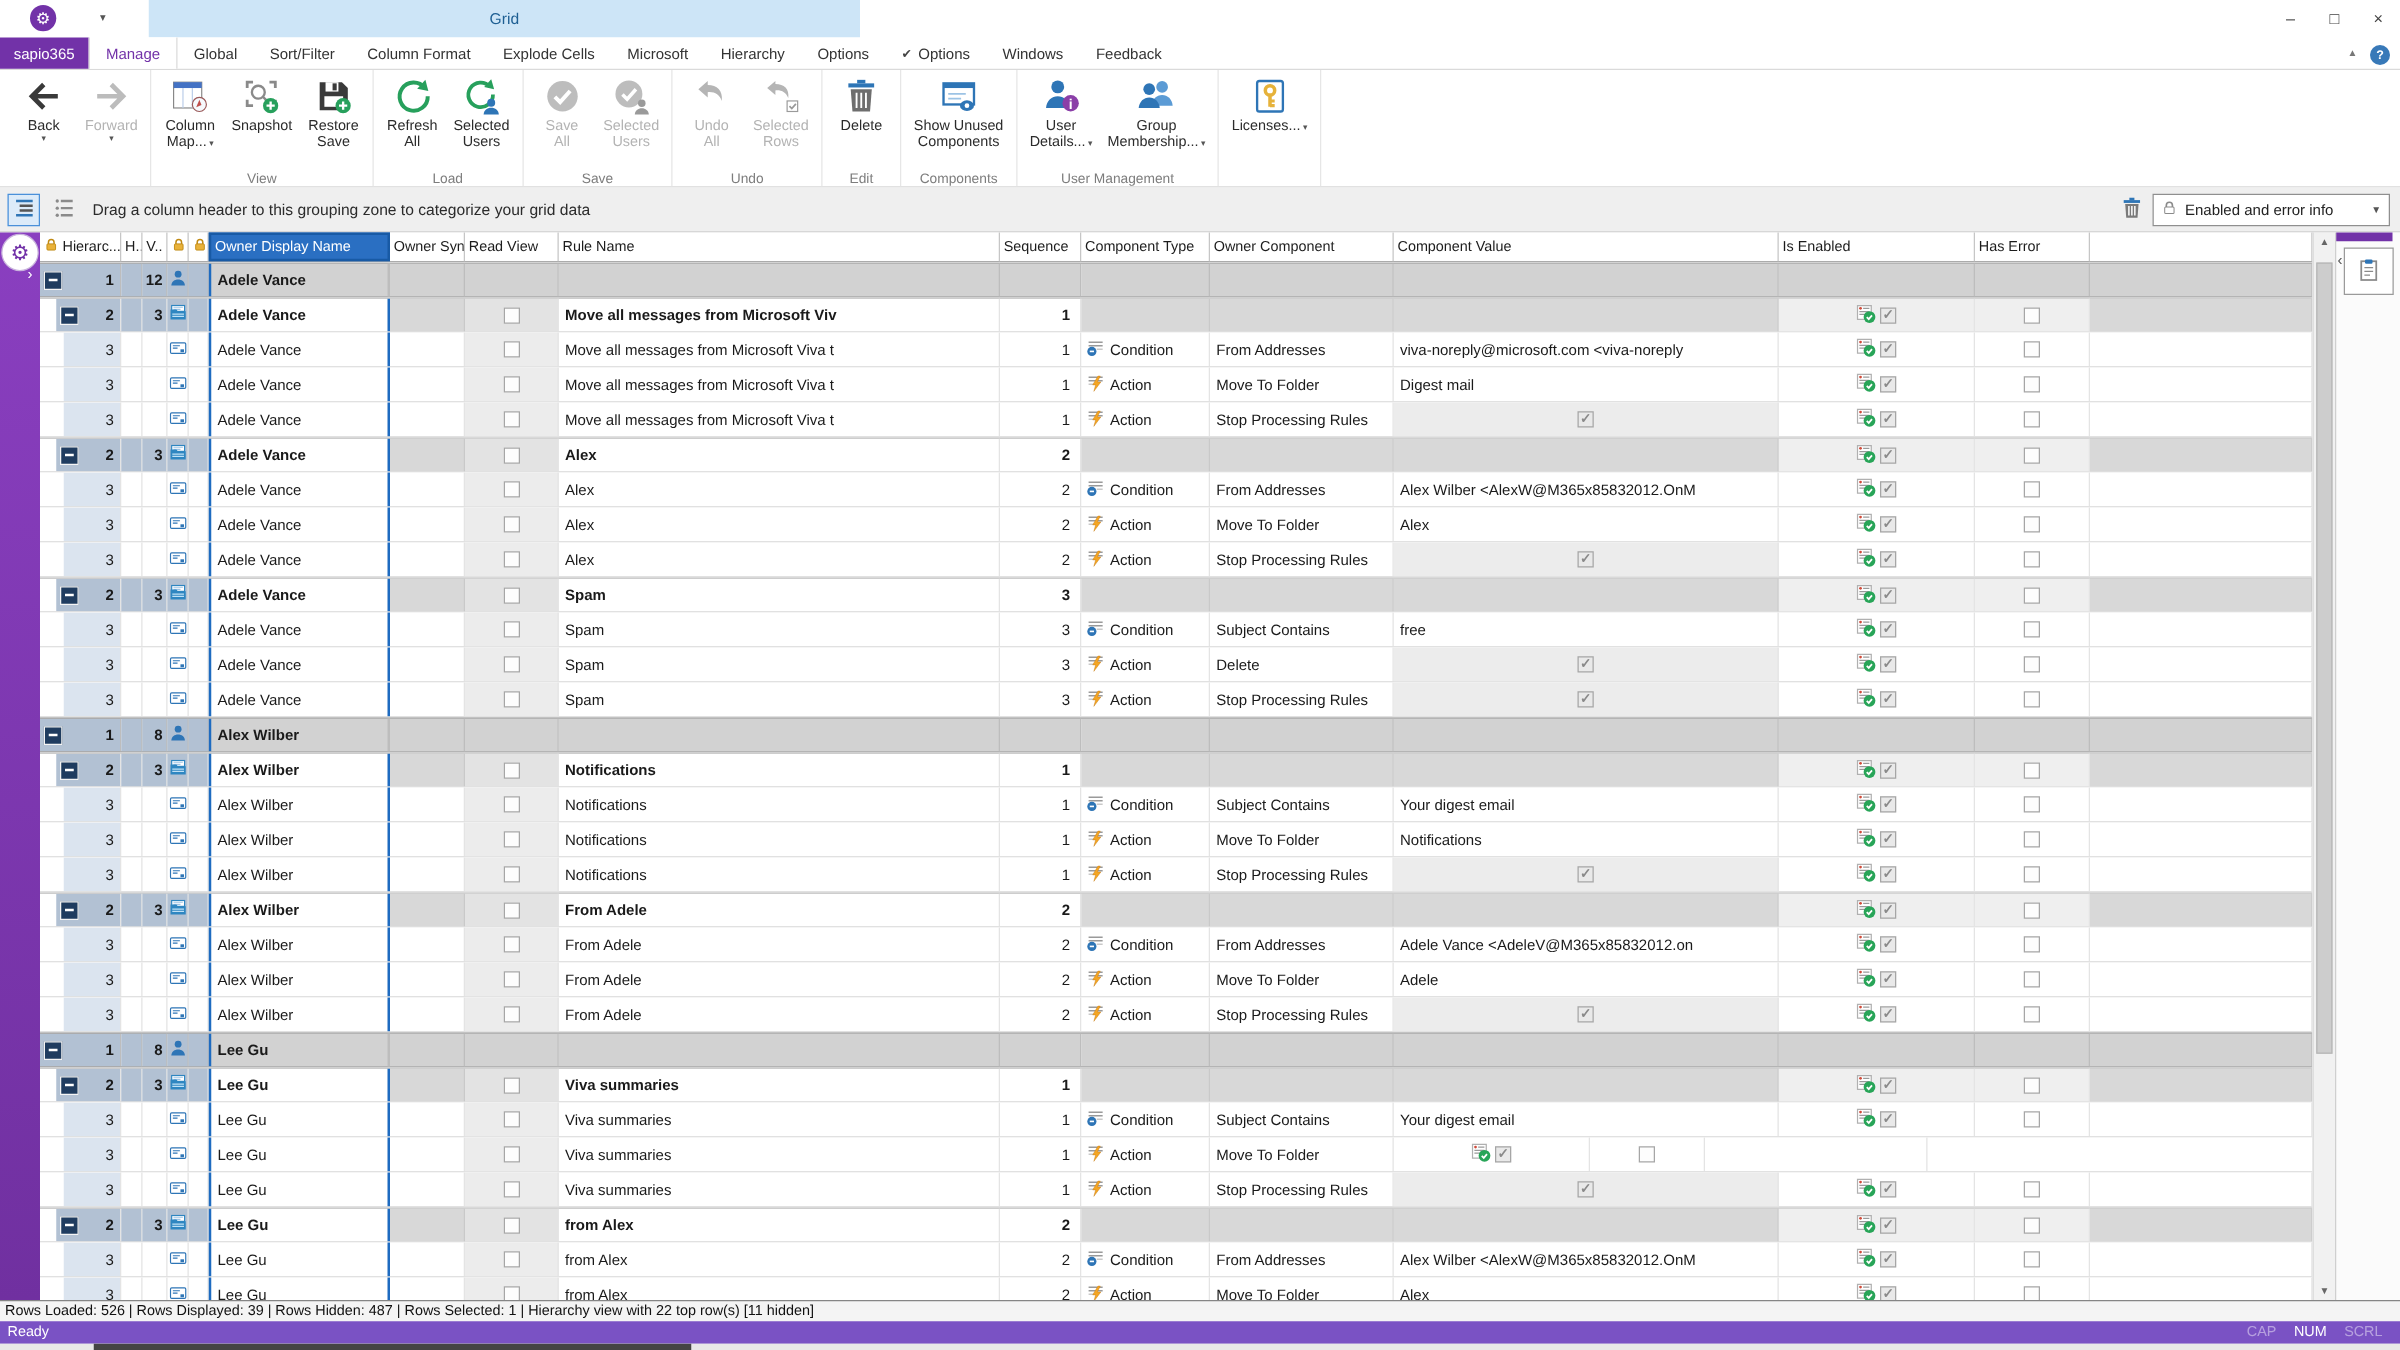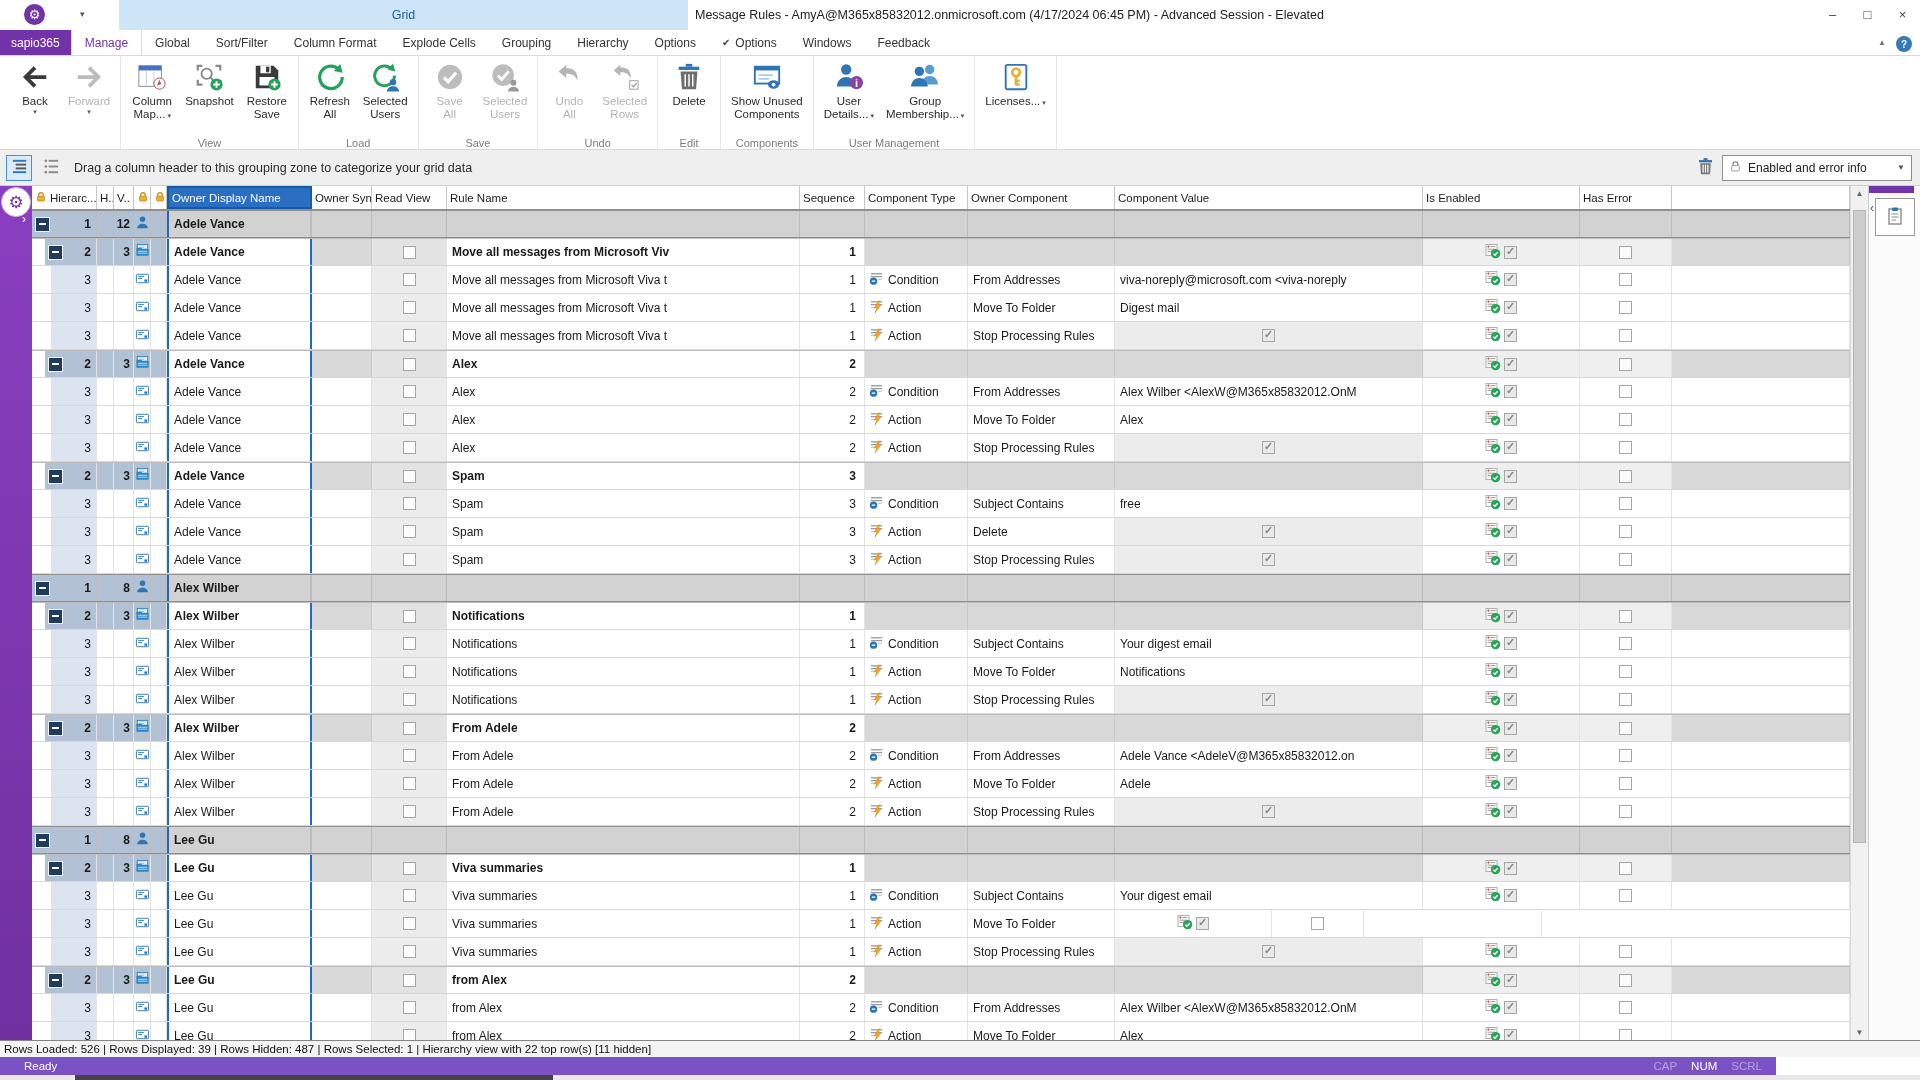--- a/index.html
+++ b/index.html
@@ -107,38 +107,37 @@
   #vthumb{position:absolute;left:2px;top:24px;width:13px;height:633px;background:#cdcdcd;border:1px solid #b5b5b5;box-sizing:border-box}
   #rpanel{left:1868px;top:186px;width:52px;height:854px;background:#fbfbfb;border-left:1px solid #cfcfcf;box-sizing:border-box}
   #rpanel-top{height:7px;width:45px;background:#7232a8}
   #clip-box{margin:5px auto 0;width:38px;height:36px;border:1px solid #9a9a9a;background:#fff;
             display:flex;align-items:center;justify-content:center}
   #clip-box svg{width:20px;height:20px}
   #rp-chev{position:absolute;left:1px;top:15px;color:#555;font-size:12px}
   
   #statusline{left:0;top:1040px;width:1920px;height:17px;background:#f4f4f4;border-top:1px solid #858585;
               box-sizing:border-box;display:flex;align-items:center;padding-left:4px;font-size:11.5px;color:#111}
-  #readybar{left:0;top:1057px;width:1776px;height:18px;background:#7a52c4;color:#fff;display:flex;
-            align-items:center;font-size:11.5px;padding:0 14px 0 24px;box-sizing:border-box}
+  #readybar{left:0;top:1057px;width:1920px;height:18px;background:#7a52c4;color:#fff;display:flex;
+            align-items:center;font-size:11.5px;padding:0 14px 0 6px;box-sizing:border-box}
   #keys{margin-left:auto;display:flex;gap:14px}
   .key{opacity:.45}
   .key.on{opacity:1}
   #hscroll{left:0;top:1075px;width:1920px;height:5px;background:#e8e8e8}
   #hthumb{position:absolute;left:75px;top:0;width:478px;height:5px;background:#444}
 </style>
 </head>
 <body>
 
 <div class="abs" id="titlebar">
   <div class="abs" id="app-logo">⚙</div>
   <div class="abs" id="qat-arrow">▾</div>
   <div class="abs" id="ctx-tab">
     <span>Grid</span>
   </div>
-  <div class="abs" id="win-title">Message Rules - AmyA@M365x85832012.onmicrosoft.com (4/17/2024 06:45 PM) - Advanced Session - Elevated</div>
   <div class="abs" id="winbtns">
     <span class="winbtn">–</span>
     <span class="winbtn">□</span>
     <span class="winbtn">×</span>
   </div>
 </div>
 
 <div class="abs" id="tabrow">
     <div class="tab brand">
       <span>sapio365</span>
@@ -152,21 +151,21 @@
     <div class="tab">
       <span>Sort/Filter</span>
     </div>
     <div class="tab">
       <span>Column Format</span>
     </div>
     <div class="tab">
       <span>Explode Cells</span>
     </div>
     <div class="tab">
-      <span>Grouping</span>
+      <span>Microsoft</span>
     </div>
     <div class="tab">
       <span>Hierarchy</span>
     </div>
     <div class="tab">
       <span>Options</span>
     </div>
     <div class="tab">
       <span class="chk">✔</span>
       <span>Options</span>

